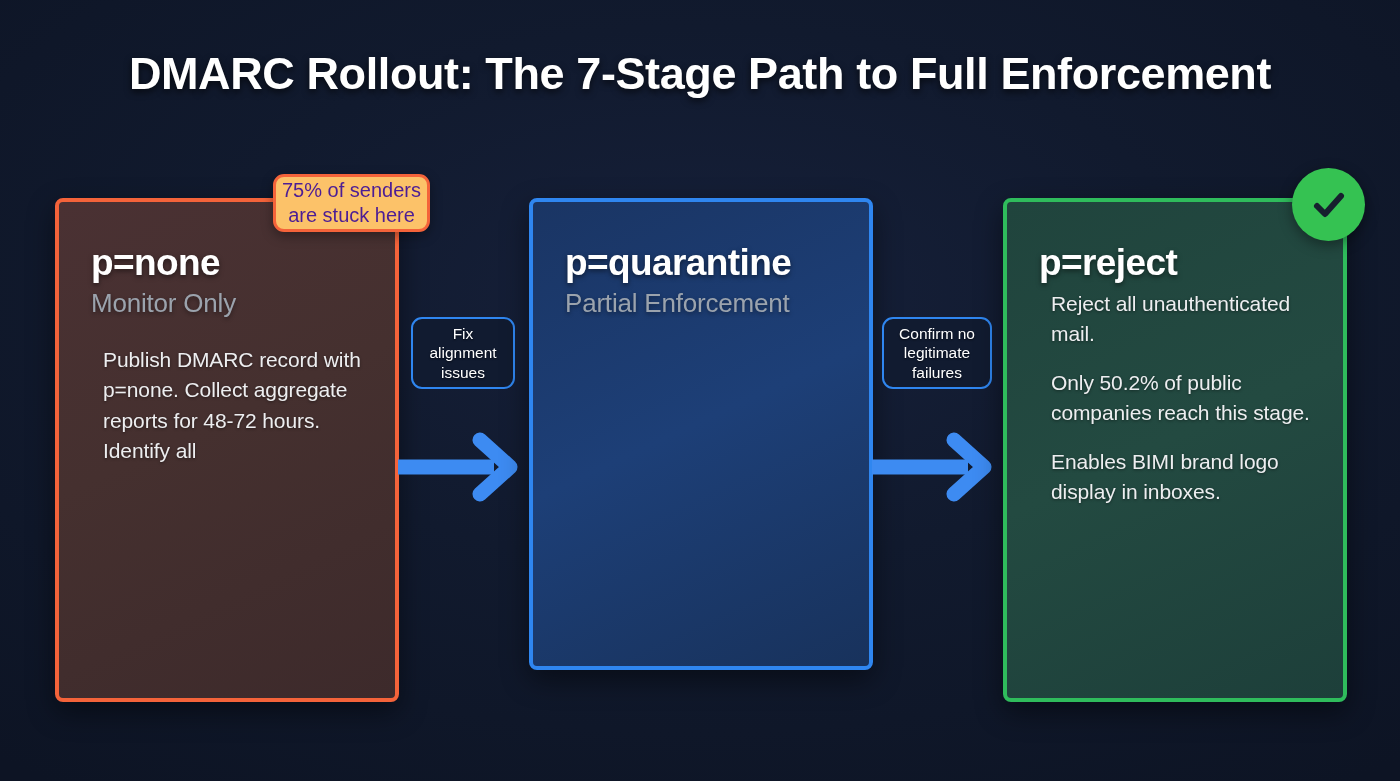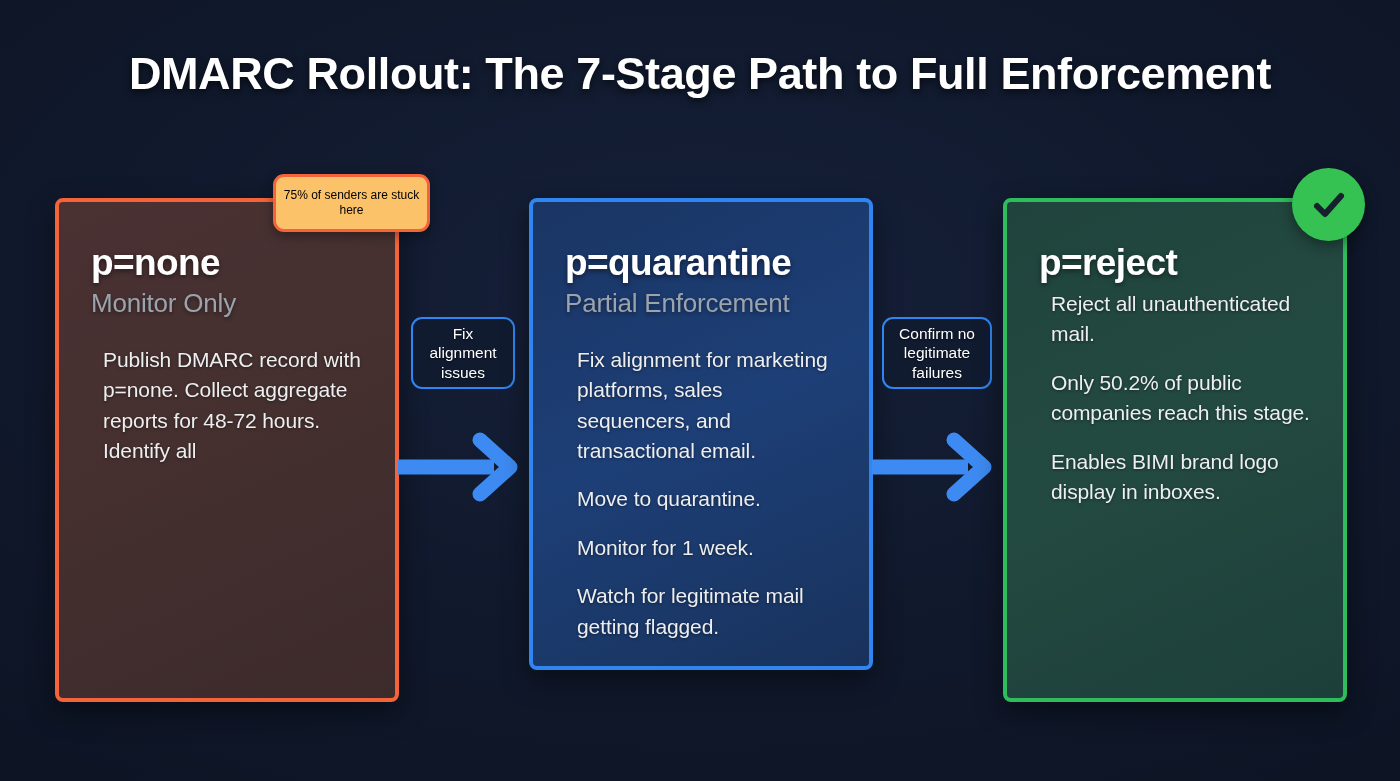--- a/index.html
+++ b/index.html
@@ -125,22 +125,22 @@
   .badge-callout {
     position: absolute;
     left: 273px;
     top: 174px;
     width: 157px;
     height: 58px;
     box-sizing: border-box;
     background: #fcc269;
     border: 3px solid #f4633a;
     border-radius: 11px;
-    color: #000000;
-    font-size: 12px;
+    color: #4c1d95;
+    font-size: 20px;
     line-height: 1.25;
     text-align: center;
     display: flex;
     align-items: center;
     justify-content: center;
     padding: 17px 6px;
     z-index: 6;
     box-shadow: 0 4px 12px rgba(0,0,0,0.35);
   }
 
@@ -182,26 +182,20 @@
       <line x1="0" y1="35" x2="96" y2="35" stroke="#3d8bf2" stroke-width="15"></line>
       <polyline points="82,8 112,35 82,62" fill="none" stroke="#3d8bf2" stroke-width="15" stroke-linecap="round" stroke-linejoin="round"></polyline>
     </svg>
   </div>
 
   <div class="pill pill-1">Fix alignment issues</div>
 
   <div class="card card-quarantine">
     <div class="card-title">p=quarantine</div>
     <div class="card-sub">Partial Enforcement</div>
-    <div class="card-body">
-      <p>Fix alignment for marketing platforms, sales sequencers, and transactional email.</p>
-      <p>Move to quarantine.</p>
-      <p>Monitor for 1 week.</p>
-      <p>Watch for legitimate mail getting flagged.</p>
-    </div>
   </div>
 
   <div class="arrow arrow-2">
     <svg width="132" height="70" viewBox="0 0 132 70">
       <line x1="0" y1="35" x2="96" y2="35" stroke="#3d8bf2" stroke-width="15"></line>
       <polyline points="82,8 112,35 82,62" fill="none" stroke="#3d8bf2" stroke-width="15" stroke-linecap="round" stroke-linejoin="round"></polyline>
     </svg>
   </div>
 
   <div class="pill pill-2">Confirm no legitimate failures</div>

